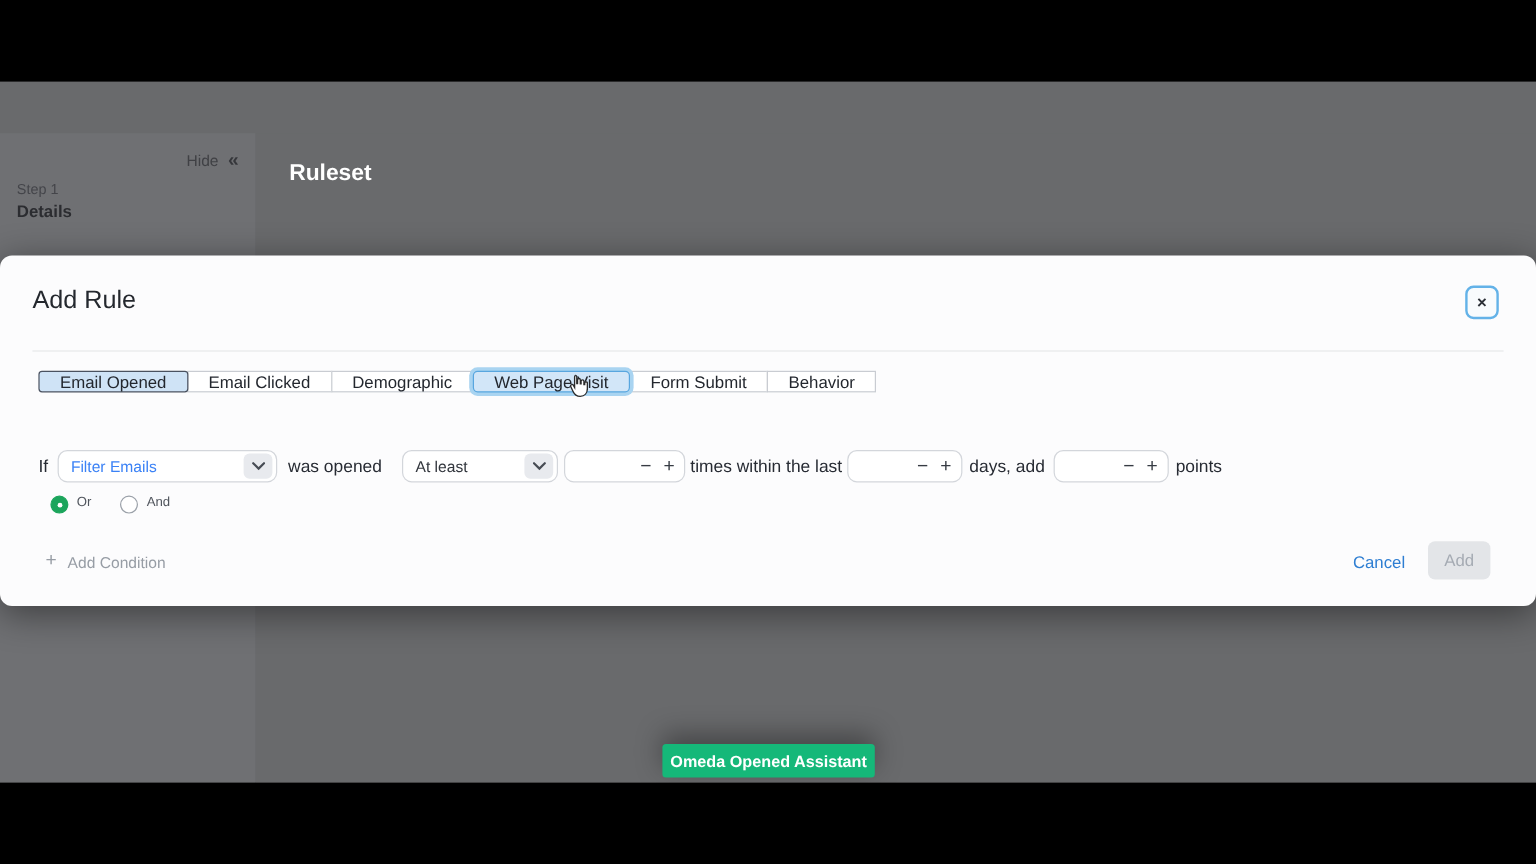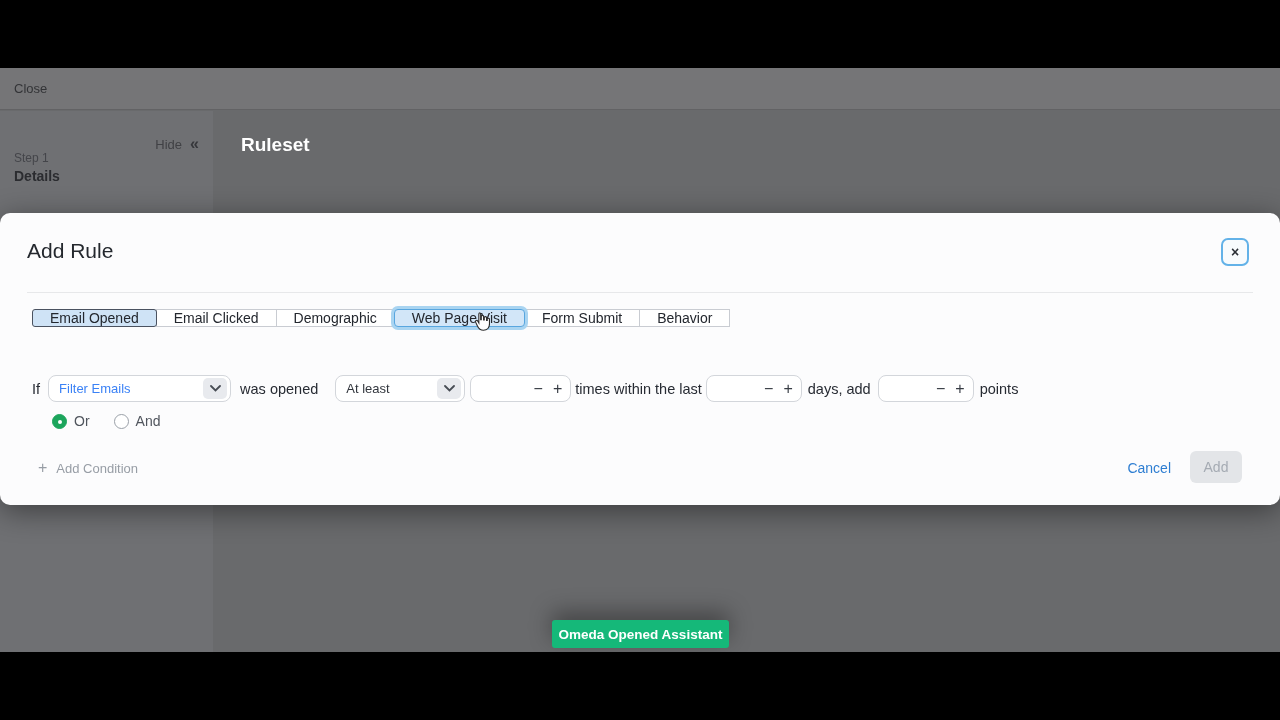--- a/index.html
+++ b/index.html
@@ -5,21 +5,21 @@
   * { margin:0; padding:0; box-sizing:border-box; }
   html,body { width:1280px; height:720px; background:#000; font-family:"Liberation Sans", sans-serif; overflow:hidden; }
   .stage { position:absolute; top:0; left:0; width:1280px; height:720px; background:#000; }
 
   
   .page { position:absolute; top:68px; left:0; width:1280px; height:584px; background:#696a6c; }
   .toolbar { position:absolute; top:0; left:0; width:1280px; height:42px; background:#757577; border-bottom:1px solid #626264; }
   .toolbar .close-label { position:absolute; left:14px; top:13px; font-size:13px; color:#333437; }
 
   .sidebar { position:absolute; top:43px; left:0; width:213px; height:541px; background:#6f7073; }
-  .sidebar .hide-row { position:absolute; top:24px; right:14px; font-size:13px; color:#404145; }
+  .sidebar .hide-row { position:absolute; top:14px; right:14px; font-size:13px; color:#404145; }
   .sidebar .hide-row .dbl-chevron { font-size:16px; font-weight:bold; margin-left:8px; color:#36373b; }
   .step1 { position:absolute; top:40px; left:14px; }
   .step1 .step-label { font-size:12px; color:#44454a; }
   .step1 .step-name { font-size:14px; font-weight:bold; color:#2b2c30; margin-top:3px; }
   .step2 { position:absolute; top:124px; left:0; width:213px; height:22px; background:#60626a; border-right:3px solid #2d5d9c; }
   .step2 .step-label { position:absolute; left:14px; top:4px; font-size:12.5px; font-weight:bold; color:#2f3138; }
 
   .main { position:absolute; top:43px; left:213px; width:1067px; height:541px; background:#696a6c; }
   .main .page-title { position:absolute; left:28px; top:23px; font-size:19px; font-weight:bold; color:#ffffff; }
   .card { position:absolute; left:24px; top:112px; width:1014px; height:40px; background:#7a7b7e; border-radius:8px 8px 0 0; overflow:hidden; }
@@ -40,21 +40,21 @@
   .rule-row { position:absolute; top:162px; left:32px; display:flex; align-items:center; font-size:14.5px; color:#272b33; font-weight:500; }
   .rl { white-space:nowrap; }
   .dd { height:27px; border:1px solid #d3d6db; border-radius:8px; background:#fff; display:flex; align-items:center; justify-content:space-between; padding:0 3px 0 10px; cursor:pointer; }
   .dd .dd-value { font-size:13px; color:#32363d; font-weight:normal; }
   .dd .dd-placeholder { font-size:13px; color:#3b82f6; font-weight:normal; }
   .dd .chev-pill { width:24px; height:21px; background:#e8eaee; border-radius:5px; display:flex; align-items:center; justify-content:center; }
   .stepper { height:27px; border:1px solid #d3d6db; border-radius:8px; background:#fff; display:flex; align-items:center; justify-content:flex-end; padding:0 8px; gap:10px; }
   .stepper input { width:28px; border:none; outline:none; font-size:13px; flex:1; min-width:10px; background:transparent; }
   .st-btn { font-size:16px; color:#363b43; font-weight:normal; cursor:pointer; line-height:1; }
 
-  .logic-row { position:absolute; top:200px; left:52px; display:flex; align-items:flex-end; gap:7px; font-size:14px; color:#50555d; }
+  .logic-row { position:absolute; top:200px; left:42px; display:flex; align-items:flex-start; gap:7px; font-size:11px; color:#50555d; }
   .radio { width:15px; height:15px; border-radius:50%; cursor:pointer; }
   .radio.on { background:#1ca55c; border:1px solid #1ca55c; position:relative; }
   .radio.on::after { content:""; position:absolute; left:4.5px; top:4.5px; width:4px; height:4px; border-radius:50%; background:#fff; }
   .radio.off { background:#fff; border:1.5px solid #9aa0a8; }
   .logic-gap { width:10px; }
 
   .addcond-row { position:absolute; top:246px; left:38px; display:flex; align-items:center; gap:9px; cursor:pointer; }
   .addcond-plus { font-size:16px; color:#979da5; }
   .addcond-label { font-size:13px; color:#979da5; }
 
@@ -66,23 +66,20 @@
 
   
   .cursor { position:absolute; left:473px; top:311px; z-index:10; pointer-events:none; }
 </style>
 </head>
 <body>
 
 <div class="stage">
 
   <div class="page">
-    <div class="toolbar">
-      <span class="close-label">Close</span>
-    </div>
 
     <div class="sidebar">
       <div class="hide-row">
         <span>Hide</span><span class="dbl-chevron">«</span>
       </div>
       <div class="step1">
         <div class="step-label">Step 1</div>
         <div class="step-name">Details</div>
       </div>
       <div class="step2">

